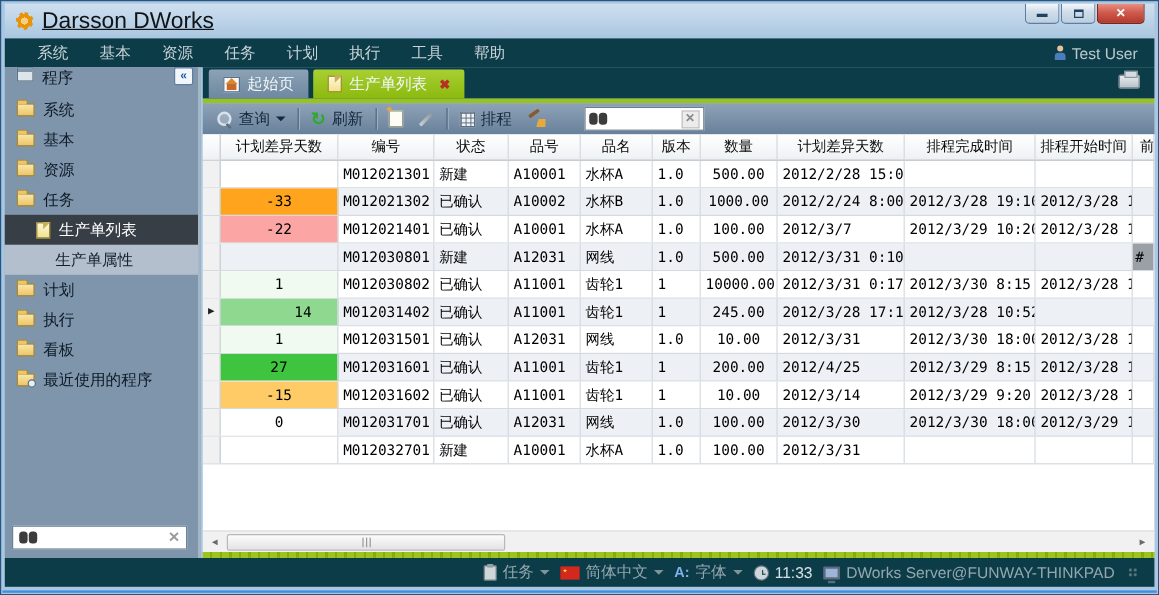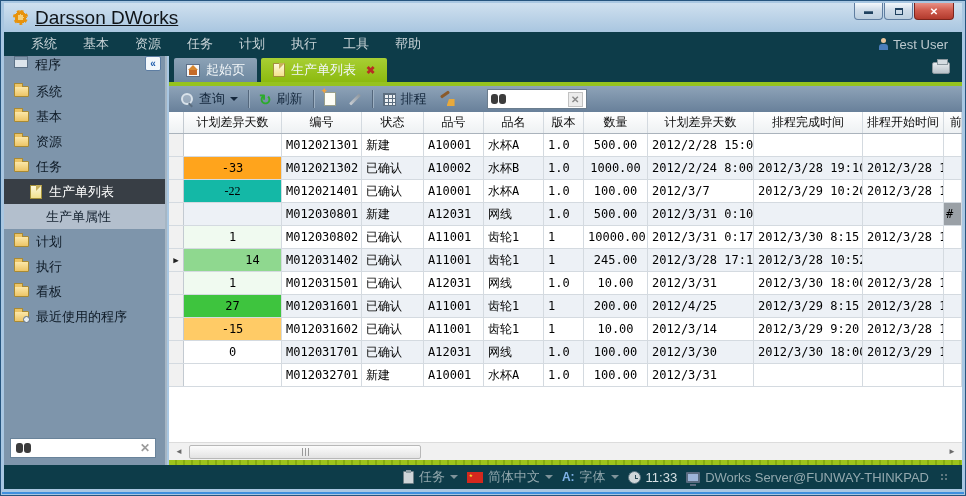--- a/index.html
+++ b/index.html
@@ -345,21 +345,21 @@
               <div class="g-cell">水杯B</div>
               <div class="g-cell">1.0</div>
               <div class="g-cell c-right">1000.00</div>
               <div class="g-cell">2012/2/24 8:00</div>
               <div class="g-cell">2012/3/28 19:10</div>
               <div class="g-cell">2012/3/28 10:52</div>
               <div class="g-cell"></div>
             </div>
             <div class="grow g-row">
               <div class="g-cell rowhdr"></div>
-              <div class="g-cell c-center" style="background: #14b8a6; font-family: Liberation Serif, serif;">-22</div>
+              <div class="g-cell c-center" style="background: #fca5a5;">-22</div>
               <div class="g-cell">M012021401</div>
               <div class="g-cell">已确认</div>
               <div class="g-cell">A10001</div>
               <div class="g-cell">水杯A</div>
               <div class="g-cell">1.0</div>
               <div class="g-cell c-right">100.00</div>
               <div class="g-cell">2012/3/7</div>
               <div class="g-cell">2012/3/29 10:20</div>
               <div class="g-cell">2012/3/28 19:10</div>
               <div class="g-cell"></div>

